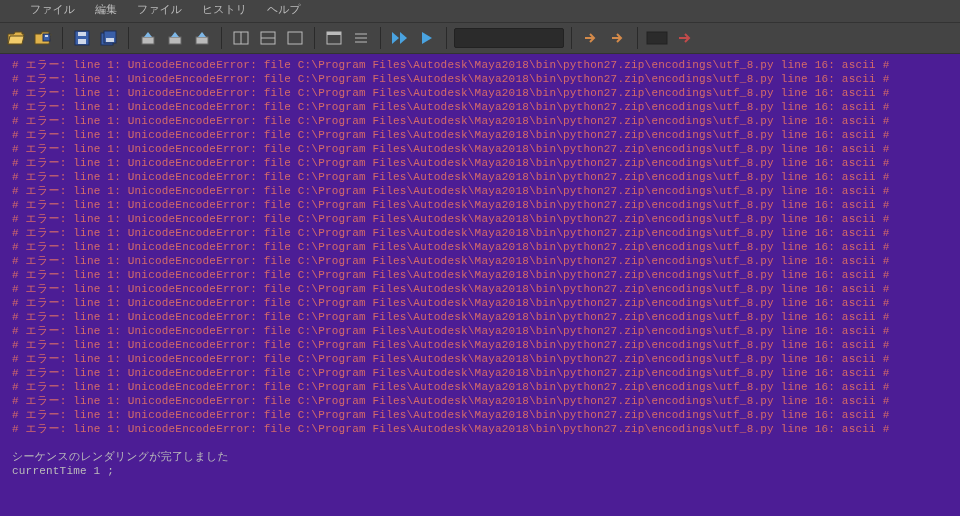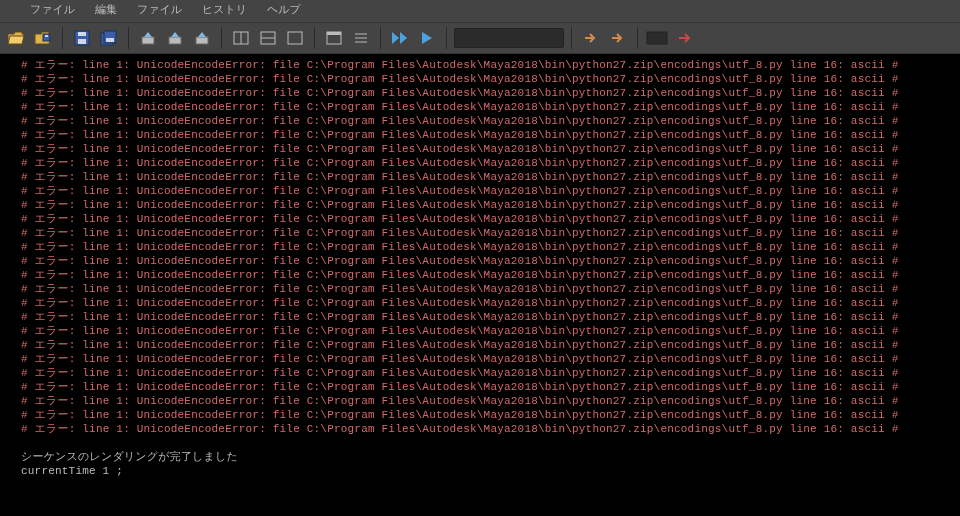--- a/index.html
+++ b/index.html
@@ -52,23 +52,23 @@
     height: 20px;
     background: #2b2b2b;
     border: 1px solid #222;
     border-radius: 2px;
     color: #ccc;
     padding: 0 4px;
     font-size: 11px;
   }
   .log-area {
     height: calc(516px - 22px - 32px);
-    background: #000000;
+    background: #4c1d95;
     overflow: hidden;
-    padding: 4px 21px;
+    padding: 4px 12px;
     font-family: "Consolas", "Courier New", monospace;
     font-size: 11px;
     line-height: 14px;
     letter-spacing: 0.2px;
     white-space: pre;
   }
   .log-line { color: #bbbbbb; }
   .log-line.error { color: #d46a6a; }
   svg { display: block; }
 </style>

